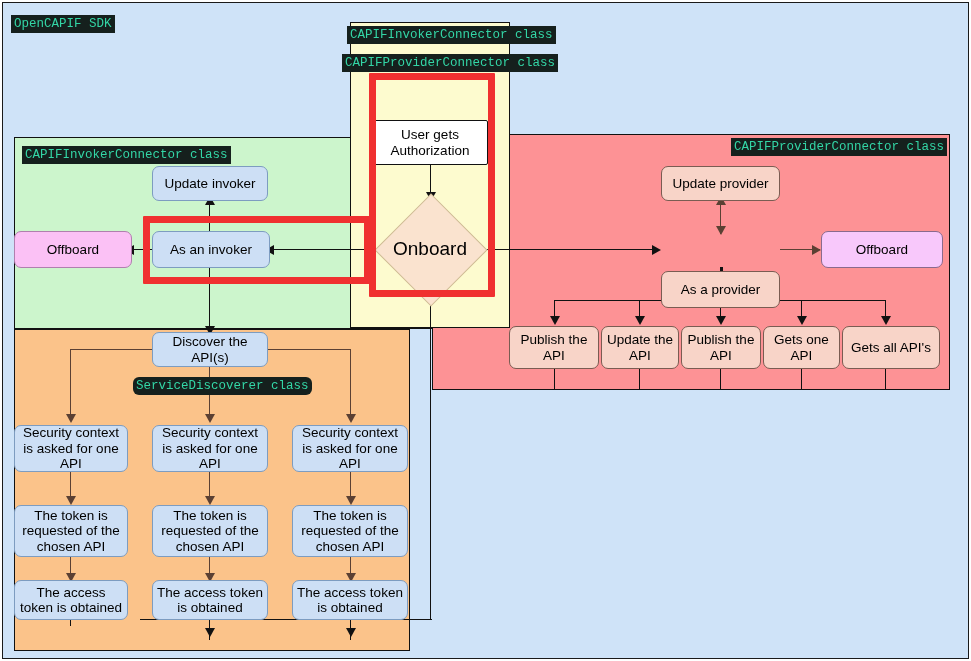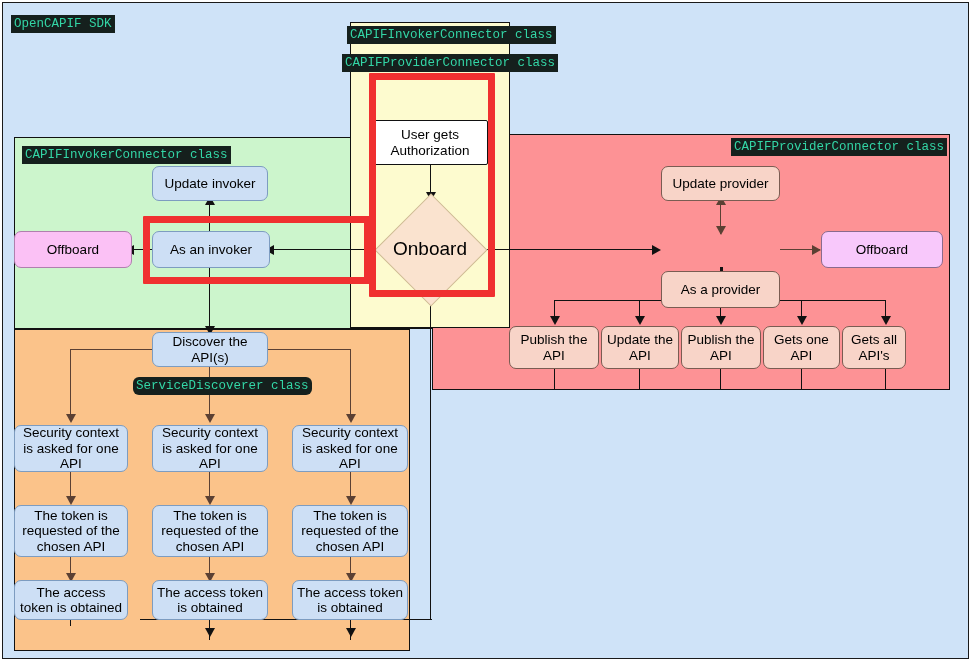--- a/index.html
+++ b/index.html
@@ -227,21 +227,21 @@
   </div>
   <div class="node salmon-node" style="left:601px;top:326px;width:78px;height:43px;">
     <span>Update the API</span>
   </div>
   <div class="node salmon-node" style="left:681px;top:326px;width:80px;height:43px;">
     <span>Publish the API</span>
   </div>
   <div class="node salmon-node" style="left:763px;top:326px;width:77px;height:43px;">
     <span>Gets one API</span>
   </div>
-  <div class="node salmon-node" style="left:842px;top:326px;width:64px;height:43px;justify-content:flex-end;">
+  <div class="node salmon-node" style="left:842px;top:326px;width:98px;height:43px;">
     <span>Gets all API's</span>
   </div>
 
   <div class="node blue-node" style="left:152px;top:332px;width:116px;height:35px;">
     <span>Discover the API(s)</span>
   </div>
 
   <div class="node blue-node" style="left:14px;top:425px;width:114px;height:47px;">
     <span>Security context is asked for one API</span>
   </div>

